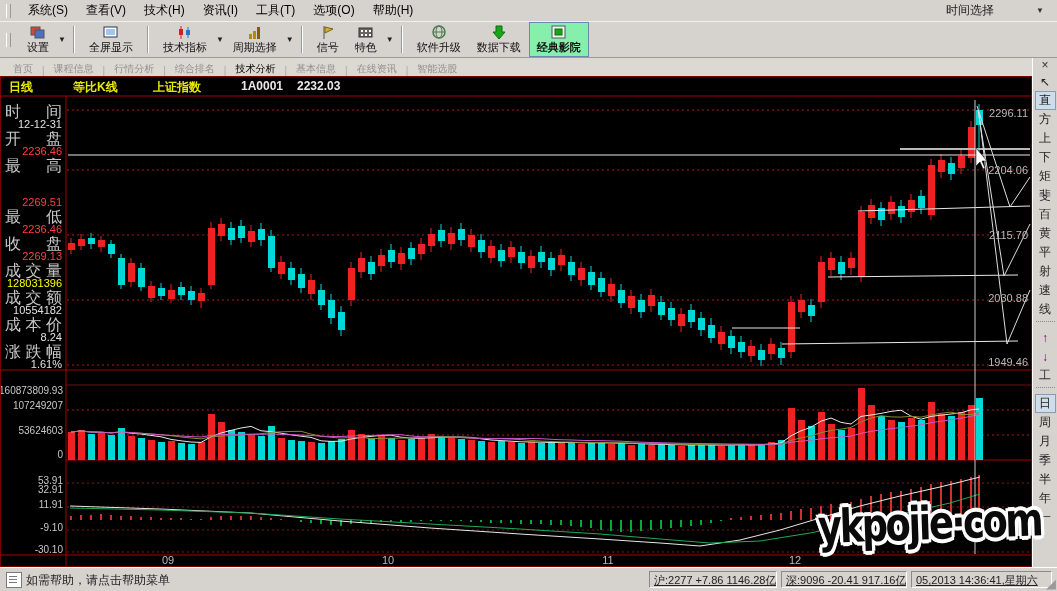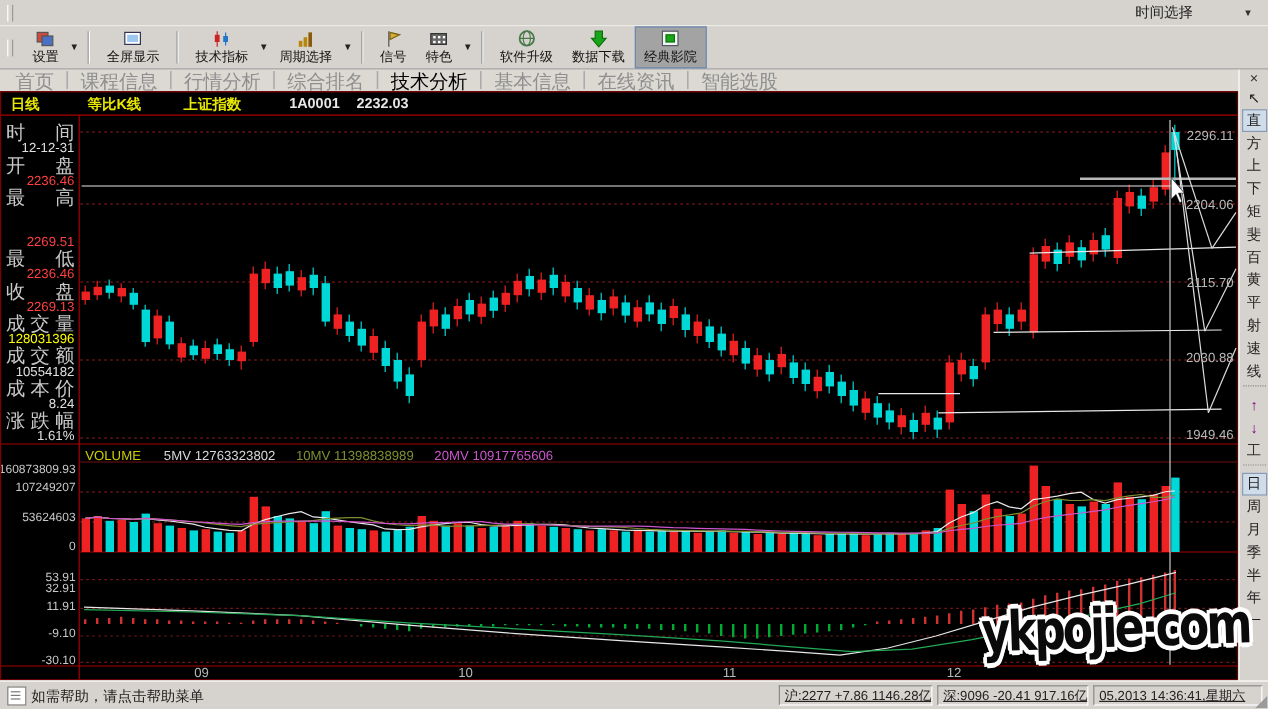--- a/index.html
+++ b/index.html
@@ -13,26 +13,26 @@
   .menu-item{font-size:12px;color:#000;padding:2px 9px;white-space:nowrap;cursor:default;}
   .time-select{position:absolute;right:8px;top:2px;width:150px;height:17px;font-size:12px;color:#222;
                display:flex;align-items:center;justify-content:space-between;padding:0 5px;box-sizing:border-box;}
   .time-select .arrow{font-size:8px;color:#333;}
   
   .toolbar{position:absolute;left:0;top:22px;width:1057px;height:36px;background:#d6d3ce;
            border-bottom:1px solid #9a9a9a;display:flex;align-items:center;box-sizing:border-box;padding-left:6px;}
   .tbtn{display:flex;flex-direction:column;align-items:center;justify-content:center;height:31px;
         padding:1px 7px;font-size:11px;color:#111;border:1px solid transparent;white-space:nowrap;}
   .tbtn .ic{height:15px;display:flex;align-items:center;justify-content:center;}
-  .tbtn.active{background:#a3a3a3;border:1px solid #6a8ab5;}
+  .tbtn.active{background:#86efac;border:1px solid #6a8ab5;font-weight:bold;}
   .tdrop{font-size:8px;color:#222;margin:0 1px;}
   .tsep{width:1px;height:27px;background:#9a9a9a;border-right:1px solid #fff;margin:0 6px;}
   
   .tabbar{position:absolute;left:0;top:58px;width:1032px;height:18px;background:#dcd9d3;display:flex;
-          align-items:flex-start;font-size:16px;box-sizing:border-box;padding-left:4px;}
+          align-items:flex-end;font-size:10px;box-sizing:border-box;padding-left:4px;}
   .tab{padding:0 9px;color:#8f8f8f;white-space:nowrap;}
   .tab.active{color:#000;}
   .tabsep{color:#aaa;}
   
   .region{position:absolute;left:0;top:76px;width:1032px;height:491px;background:#000;
           border:1px solid #7e0000;box-sizing:border-box;}
   .chart-header{position:absolute;left:0;top:2px;width:100%;height:16px;font-size:12px;font-weight:bold;}
   .chart-header span{position:absolute;white-space:nowrap;}
   .leftpanel{position:absolute;left:2px;top:28px;width:61px;}
   .lp-label{font-size:16px;color:#c8c8c8;text-align:justify;text-align-last:justify;height:13px;line-height:13px;padding:0 2px;}
@@ -64,20 +64,29 @@
              text-shadow:-3px -3px 0 #fff,3px -3px 0 #fff,-3px 3px 0 #fff,3px 3px 0 #fff,
                          0 -4px 0 #fff,0 4px 0 #fff,-4px 0 0 #fff,4px 0 0 #fff;}
 </style>
 </head>
 <body>
 
 <div id="app">
 
   <div class="menubar">
     <div class="vgrip"></div>
+    <div id="menu-items" style="display:flex;">
+        <span class="menu-item">系统(S)</span>
+        <span class="menu-item">查看(V)</span>
+        <span class="menu-item">技术(H)</span>
+        <span class="menu-item">资讯(I)</span>
+        <span class="menu-item">工具(T)</span>
+        <span class="menu-item">选项(O)</span>
+        <span class="menu-item">帮助(H)</span>
+      </div>
     <div class="time-select">
       <span style="flex:1;text-align:center;">时间选择</span>
       <span class="arrow">▼</span>
     </div>
   </div>
 
   <div class="toolbar">
     <div class="vgrip"></div>
     <div id="toolbar-items" style="display:flex;align-items:center;">
         <div class="tbtn">
@@ -662,26 +671,20 @@
         <text x="62" y="431" fill="#c8c8c8" font-size="10" text-anchor="end" font-family="&quot;Liberation Sans&quot;,sans-serif">11.91</text>
         <text x="62" y="454" fill="#c8c8c8" font-size="10" text-anchor="end" font-family="&quot;Liberation Sans&quot;,sans-serif">-9.10</text>
         <text x="62" y="476" fill="#c8c8c8" font-size="10" text-anchor="end" font-family="&quot;Liberation Sans&quot;,sans-serif">-30.10</text>
         <text x="167" y="487" fill="#b8b8b8" font-size="11" text-anchor="middle" font-family="&quot;Liberation Sans&quot;,sans-serif">09</text>
         <text x="387" y="487" fill="#b8b8b8" font-size="11" text-anchor="middle" font-family="&quot;Liberation Sans&quot;,sans-serif">10</text>
         <text x="607" y="487" fill="#b8b8b8" font-size="11" text-anchor="middle" font-family="&quot;Liberation Sans&quot;,sans-serif">11</text>
         <text x="794" y="487" fill="#b8b8b8" font-size="11" text-anchor="middle" font-family="&quot;Liberation Sans&quot;,sans-serif">12</text>
         <polygon points="975,71 975,89 979,85 982,92 984,91 981,84 986,84" fill="#fff" stroke="#000" stroke-width="0.5"></polygon>
       </svg>
 
-    <div class="panel-caption" style="left:70px;top:297px;">
-      <span style="color:#cccc00;margin-right:16px;">VOLUME</span>
-      <span style="color:#d8d8d8;margin-right:14px;">5MV 12763323802</span>
-      <span style="color:#7f8f2f;margin-right:14px;">10MV 11398838989</span>
-      <span style="color:#cc55cc;">20MV 10917765606</span>
-    </div>
   </div>
 
   <div class="righttb" id="righttb">
       <div class="rclose">×</div>
       <div class="rbtn">↖</div>
       <div class="rbtn sel">直</div>
       <div class="rbtn">方</div>
       <div class="rbtn">上</div>
       <div class="rbtn">下</div>
       <div class="rbtn">矩</div>

